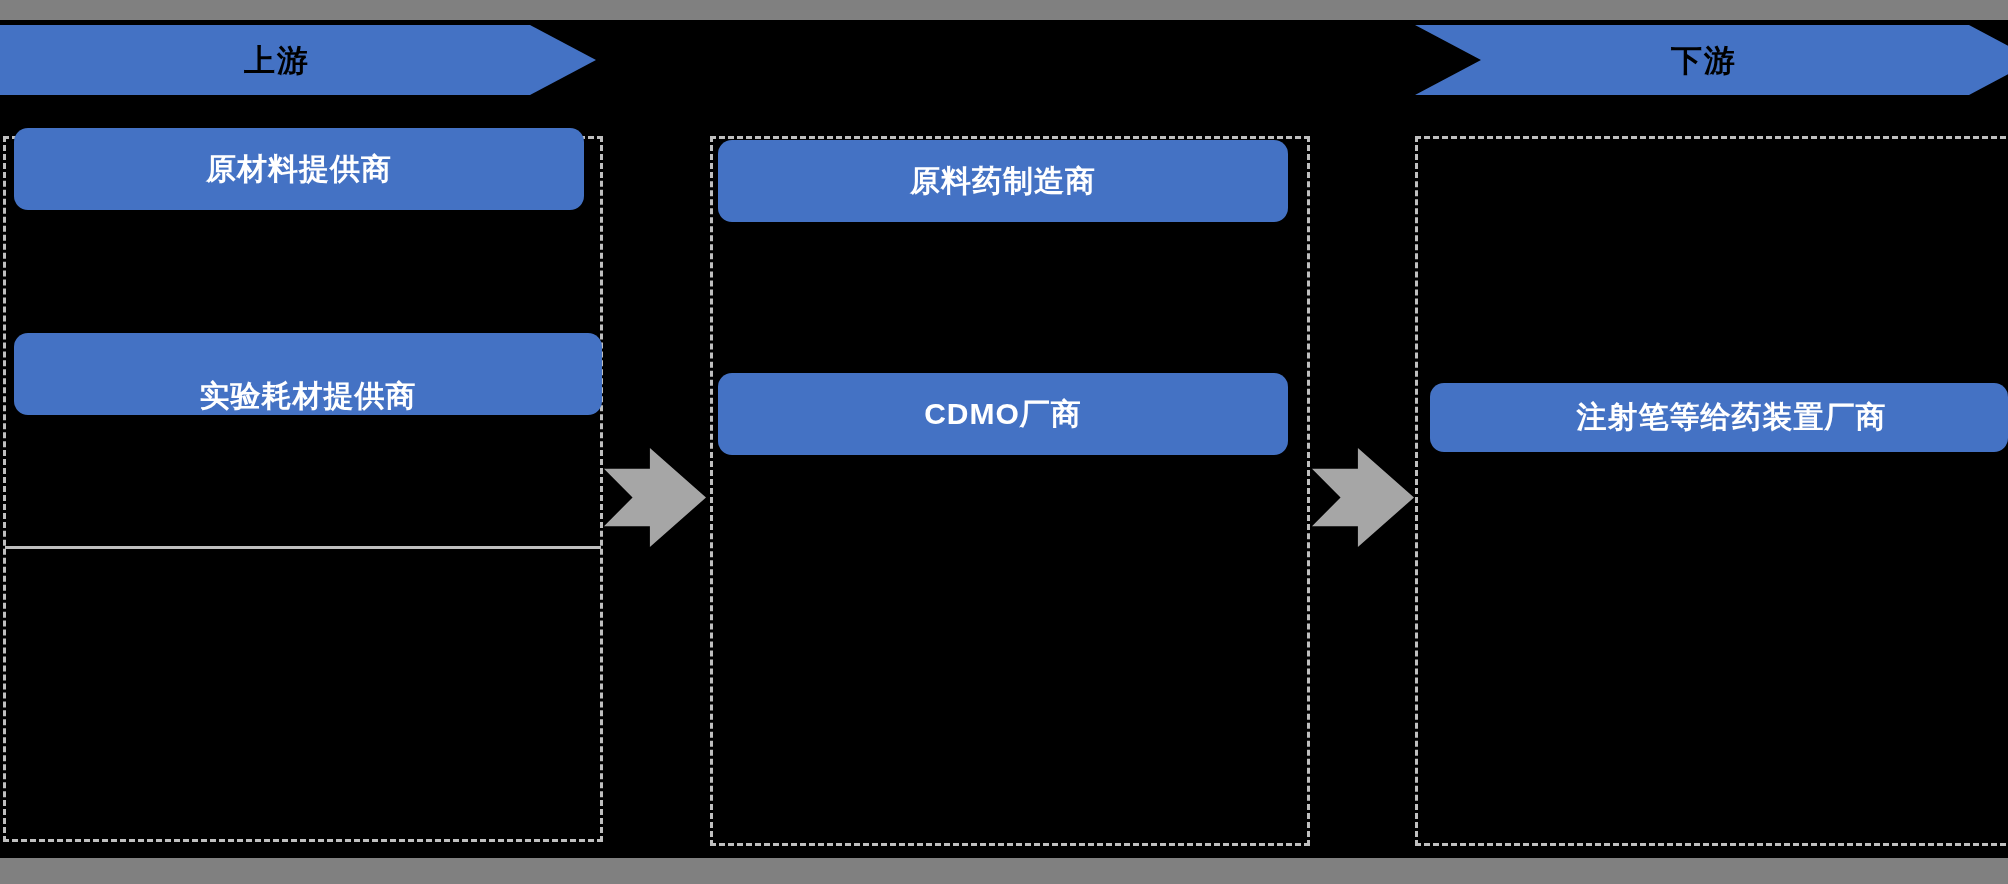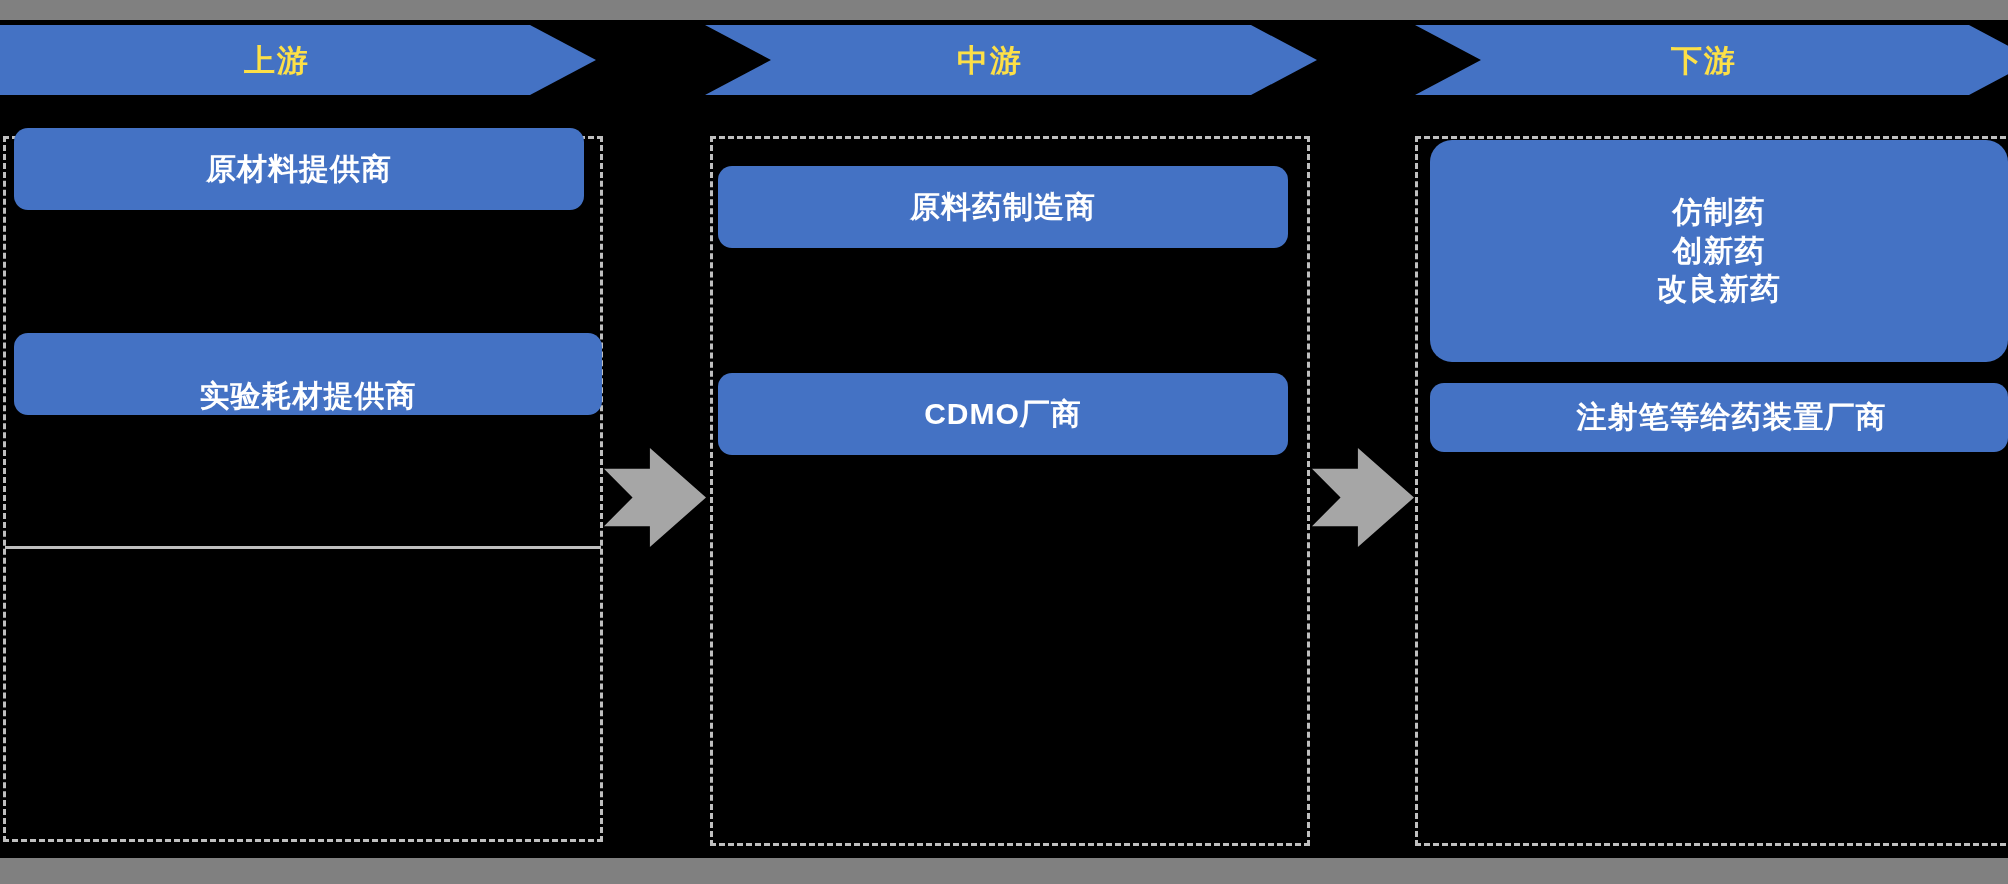--- a/index.html
+++ b/index.html
@@ -34,21 +34,21 @@
   .chevron {
     position: absolute;
     top: 25px;
     height: 70px;
     background: #4472C4;
     display: flex;
     align-items: center;
     justify-content: center;
   }
   .chevron-label {
-    color: #fde047;
+    color: #000000;
     font-size: 31px;
     font-weight: bold;
     letter-spacing: 2px;
     line-height: 1;
     
     margin-right: 42px;
   }
   
   .chev-first {
     left: 0px;
@@ -97,21 +97,21 @@
     text-align: center;
     letter-spacing: 1px;
     white-space: nowrap;
   }
   .node-label.multi { font-size: 30px; }
 
   
   .n-up-1   { left: 14px;   top: 128px; width: 570px; height: 82px; }
   .n-up-2   { left: 14px;   top: 333px; width: 588px; height: 82px; justify-content: flex-end; }
   
-  .n-mid-1  { left: 718px;  top: 140px; width: 570px; height: 82px; margin-top: 26px; }
+  .n-mid-1  { left: 718px;  top: 140px; width: 570px; height: 82px; }
   .n-mid-2  { left: 718px;  top: 333px; width: 570px; height: 82px; margin-top: 40px; }
   
   .n-down-1 { left: 1430px; top: 140px; width: 578px; height: 222px; border-radius: 22px; }
   .n-down-2 { left: 1430px; top: 383px; width: 578px; height: 69px; padding-left: 25px; }
 
   
   .divider {
     position: absolute;
     left: 5px;
     top: 546px;
@@ -145,23 +145,20 @@
 <body>
 
 <div id="stage">
 
   <div class="rail rail-top"></div>
 
   <div class="chevron chev-first">
     <span class="chevron-label">上游</span>
   </div>
 
-  <div class="chevron chev-mid">
-    <span class="chevron-label">中游</span>
-  </div>
 
   <div class="chevron chev-last">
     <span class="chevron-label">下游</span>
   </div>
 
   <div class="tier-column tier-up"></div>
   <div class="tier-column tier-mid"></div>
   <div class="tier-column tier-down"></div>
 
   <div class="divider"></div>
@@ -173,25 +170,20 @@
     <span class="node-label">实验耗材提供商</span>
   </div>
 
   <div class="node n-mid-1">
     <span class="node-label">原料药制造商</span>
   </div>
   <div class="node n-mid-2">
     <span class="node-label">CDMO厂商</span>
   </div>
 
-  <div class="node n-down-1">
-    <span class="node-label multi">仿制药</span>
-    <span class="node-label multi">创新药</span>
-    <span class="node-label multi">改良新药</span>
-  </div>
   <div class="node n-down-2">
     <span class="node-label">注射笔等给药装置厂商</span>
   </div>
 
   <div class="connector conn-1"></div>
   <div class="connector conn-2"></div>
 
   <div class="rail rail-bottom"></div>
 
 </div>

